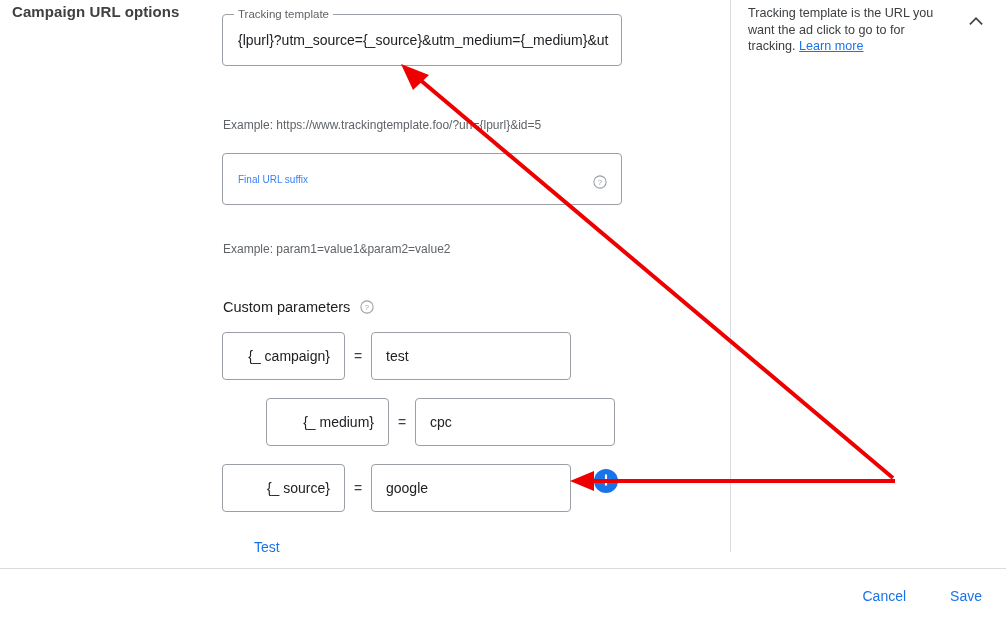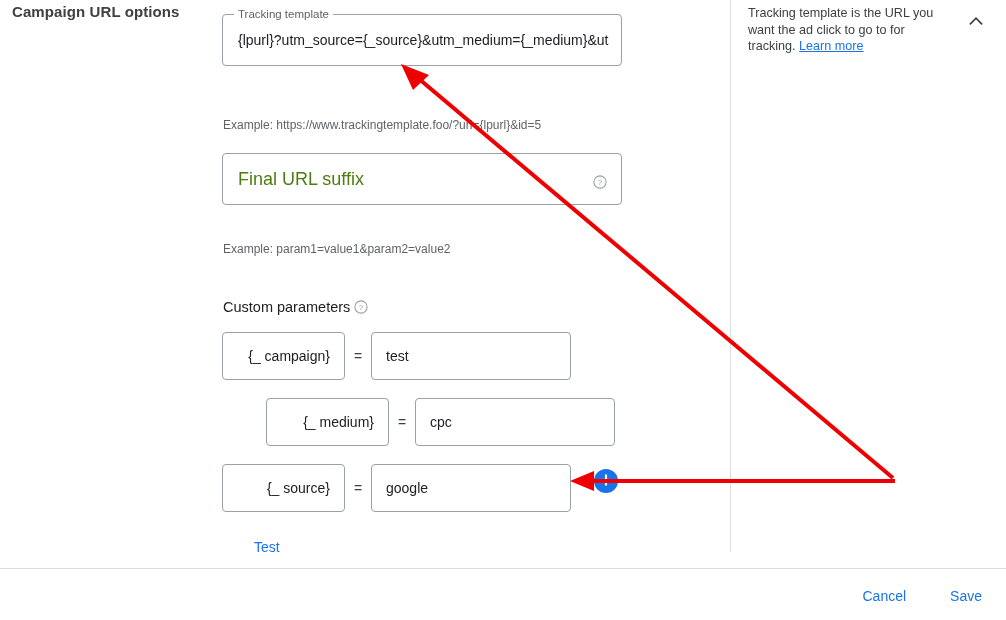--- a/index.html
+++ b/index.html
@@ -70,22 +70,22 @@
     white-space: nowrap;
     overflow: hidden;
   }
   .outlined-field .field-placeholder {
     position: absolute;
     left: 15px;
     top: 0;
     height: 100%;
     display: flex;
     align-items: center;
-    font-size: 18px;
-    color: #4d7c0f;
+    font-size: 10px;
+    color: #3b82f6;
     white-space: nowrap;
   }
 
   .help-icon {
     width: 16px;
     height: 16px;
     display: inline-block;
     vertical-align: middle;
   }
   .field-help {
@@ -106,21 +106,21 @@
   #final-url-block { position: absolute; left: 0; top: 139px; }
   #example-suffix { position: absolute; left: 1px; top: 228px; margin: 0; }
 
   
   #custom-params-header {
     position: absolute;
     left: 1px;
     top: 284px;
     display: flex;
     align-items: center;
-    gap: 3px;
+    gap: 9px;
     font-size: 14.5px;
     color: #202124;
     white-space: nowrap;
   }
 
   .param-row {
     position: absolute;
     left: 0;
     display: flex;
     align-items: center;

